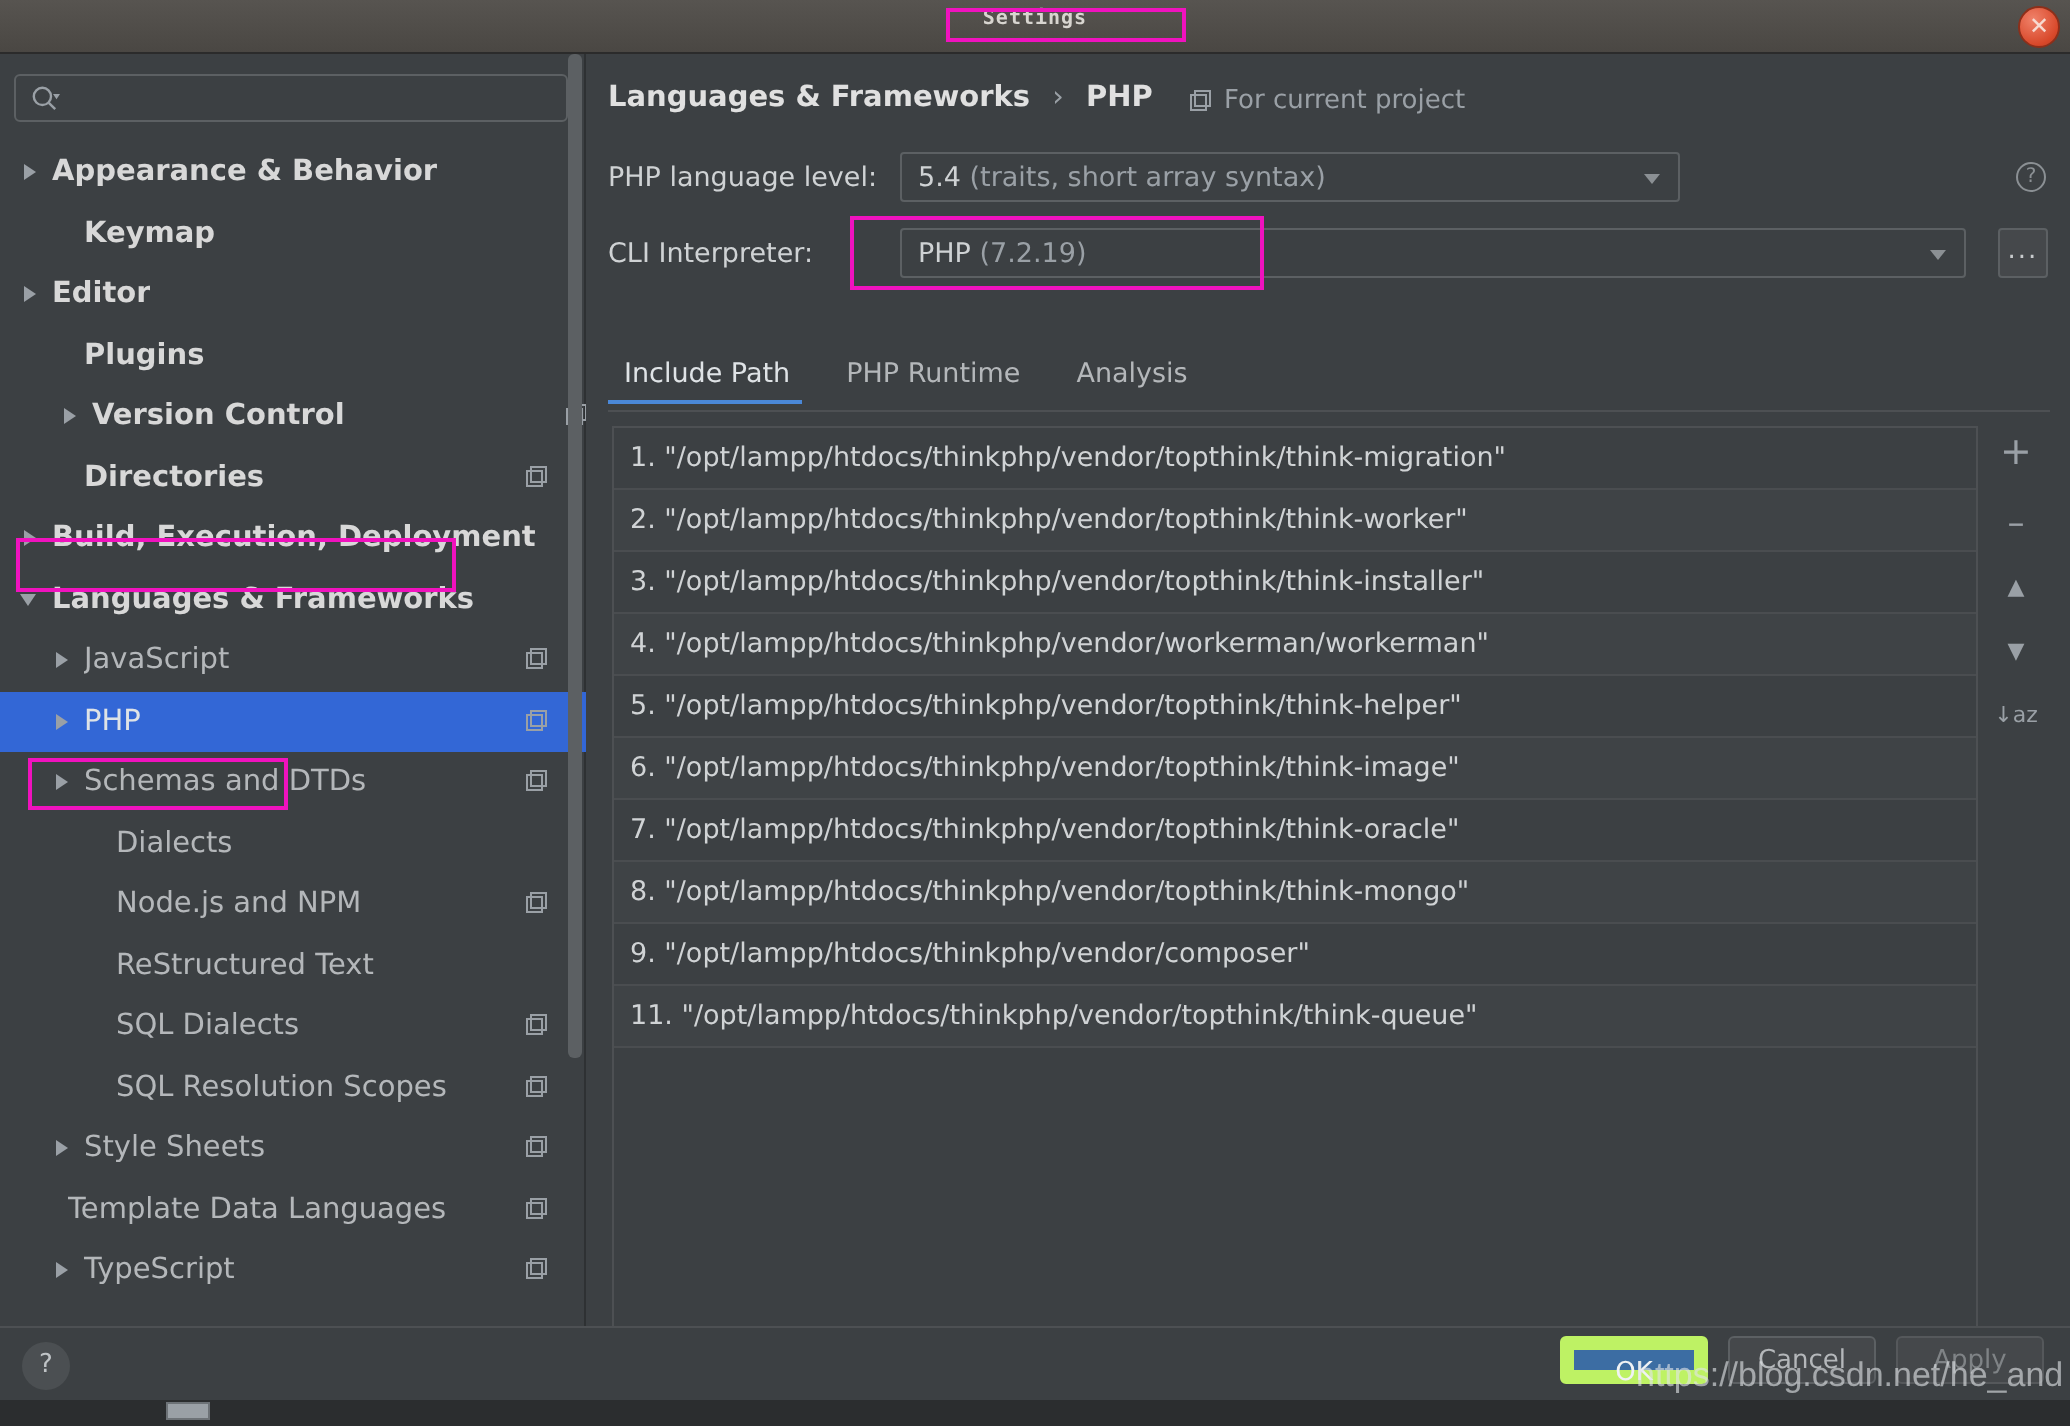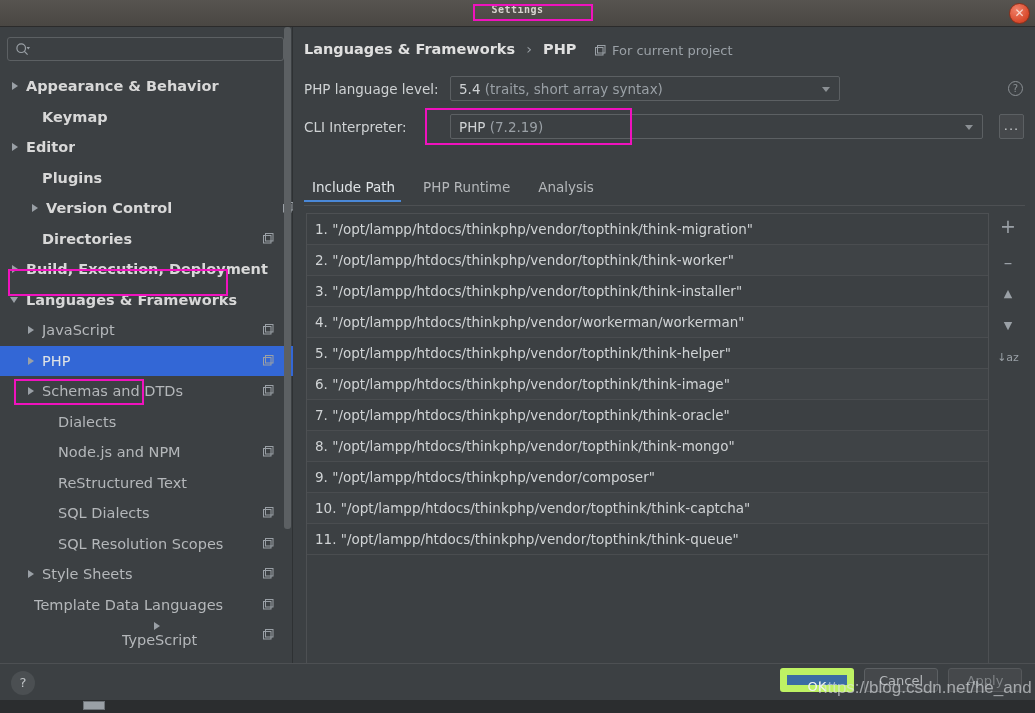--- a/index.html
+++ b/index.html
@@ -343,21 +343,21 @@
           </svg>
         </div>
         <div class="tree-row" style="padding-left: 18px;">
           <span class="arrow"></span>
           <span class="tlabel">Template Data Languages</span>
           <svg class="mod-icon" viewBox="0 0 13 13">
             <rect x="3.5" y="1.5" width="7.5" height="7.5" fill="none" stroke="#9aa0a6" stroke-width="1"></rect>
             <rect x="1.5" y="3.5" width="7.5" height="7.5" fill="none" stroke="#9aa0a6" stroke-width="1"></rect>
           </svg>
         </div>
-        <div class="tree-row" style="padding-left: 26px; flex-direction: column;">
+        <div class="tree-row" style="padding-left: 26px;">
           <span class="arrow closed"></span>
           <span class="tlabel">TypeScript</span>
           <svg class="mod-icon" viewBox="0 0 13 13">
             <rect x="3.5" y="1.5" width="7.5" height="7.5" fill="none" stroke="#9aa0a6" stroke-width="1"></rect>
             <rect x="1.5" y="3.5" width="7.5" height="7.5" fill="none" stroke="#9aa0a6" stroke-width="1"></rect>
           </svg>
         </div>
       </div>
 
     <div class="sb-scroll"></div>
@@ -407,21 +407,20 @@
     <div class="listbox" id="listbox">
         <div class="list-item">1. "/opt/lampp/htdocs/thinkphp/vendor/topthink/think-migration"</div>
         <div class="list-item">2. "/opt/lampp/htdocs/thinkphp/vendor/topthink/think-worker"</div>
         <div class="list-item">3. "/opt/lampp/htdocs/thinkphp/vendor/topthink/think-installer"</div>
         <div class="list-item">4. "/opt/lampp/htdocs/thinkphp/vendor/workerman/workerman"</div>
         <div class="list-item">5. "/opt/lampp/htdocs/thinkphp/vendor/topthink/think-helper"</div>
         <div class="list-item">6. "/opt/lampp/htdocs/thinkphp/vendor/topthink/think-image"</div>
         <div class="list-item">7. "/opt/lampp/htdocs/thinkphp/vendor/topthink/think-oracle"</div>
         <div class="list-item">8. "/opt/lampp/htdocs/thinkphp/vendor/topthink/think-mongo"</div>
         <div class="list-item">9. "/opt/lampp/htdocs/thinkphp/vendor/composer"</div>
-        <div class="list-item">10. "/opt/lampp/htdocs/thinkphp/vendor/topthink/think-captcha"</div>
         <div class="list-item">11. "/opt/lampp/htdocs/thinkphp/vendor/topthink/think-queue"</div>
       </div>
 
     <div class="side-tools" id="sidetools">
         <div class="tool" style="top: 2px; color: rgb(154, 160, 166); font-size: 19px; line-height: 22px; text-align: center;">+</div>
         <div class="tool" style="top: 38px; color: rgb(154, 160, 166); font-size: 17px; line-height: 22px; text-align: center;">–</div>
         <div class="tool" style="top: 70px; color: rgb(154, 160, 166); font-size: 11px; line-height: 22px; text-align: center;">▲</div>
         <div class="tool" style="top: 102px; color: rgb(154, 160, 166); font-size: 11px; line-height: 22px; text-align: center;">▼</div>
         <div class="tool" style="top: 134px; color: rgb(154, 160, 166); font-size: 11px; line-height: 22px; text-align: center;">↓az</div>
       </div>

